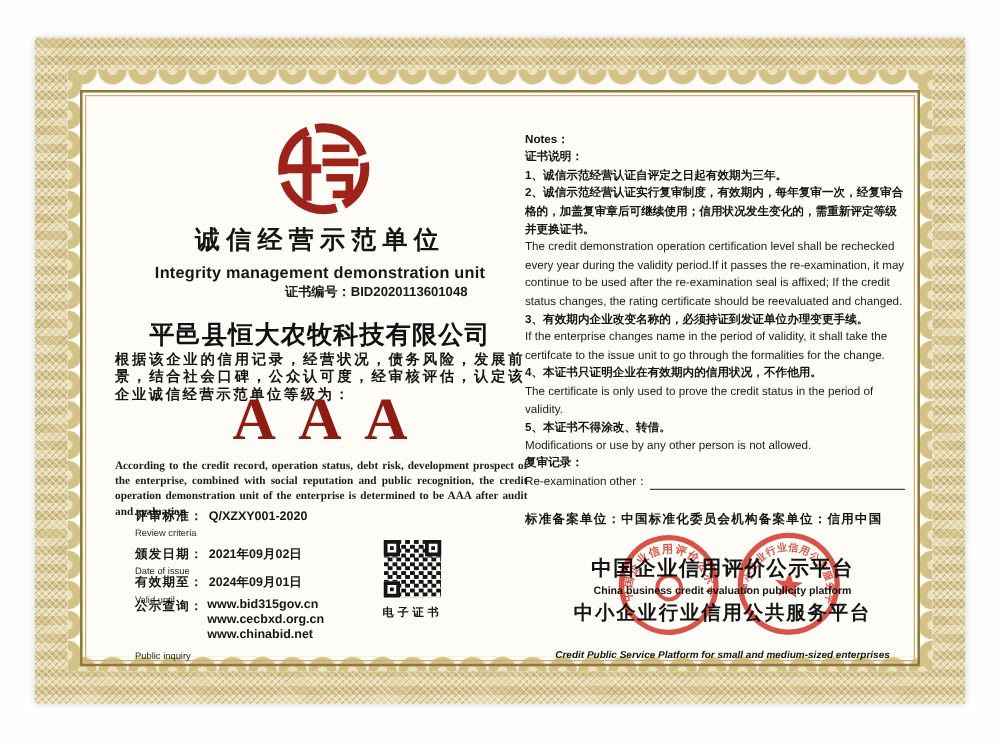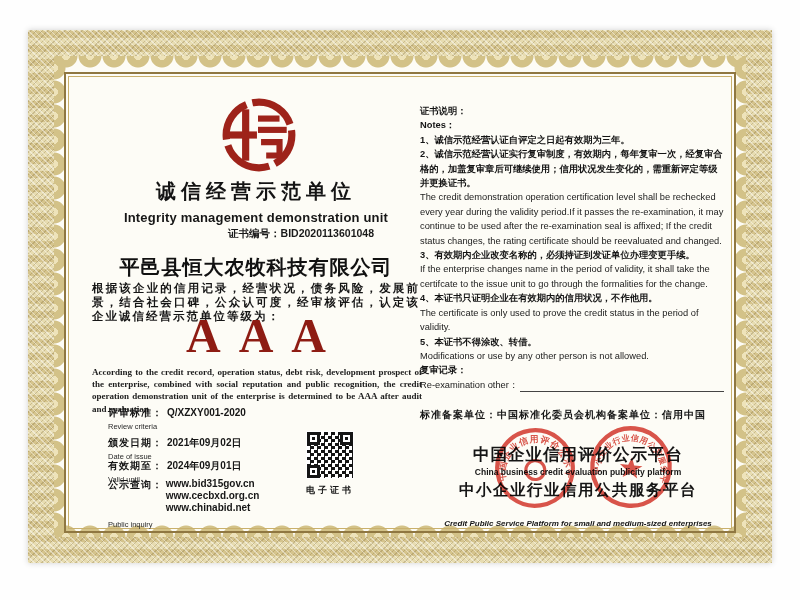--- a/index.html
+++ b/index.html
@@ -141,22 +141,22 @@
     <div class="qr-wrap">
       <div class="qr">
         <div class="f f1"></div>
         <div class="f f2"></div>
         <div class="f f3"></div>
       </div>
       <div class="qr-cap">电子证书</div>
     </div>
 
     <div class="notes">
+      <p class="cnb">Notes：</p>
       <p class="cnb">证书说明：</p>
-      <p class="cnb">Notes：</p>
       <p class="cnb">1、诚信示范经营认证自评定之日起有效期为三年。</p>
       <p class="cnb">2、诚信示范经营认证实行复审制度，有效期内，每年复审一次，经复审合格的，加盖复审章后可继续使用；信用状况发生变化的，需重新评定等级并更换证书。</p>
       <p>The credit demonstration operation certification level shall be rechecked every year during the validity period.If it passes the re-examination, it may continue to be used after the re-examination seal is affixed; If the credit status changes, the rating certificate should be reevaluated and changed.</p>
       <p class="cnb">3、有效期内企业改变名称的，必须持证到发证单位办理变更手续。</p>
       <p>If the enterprise changes name in the period of validity, it shall take the certifcate to the issue unit to go through the formalities for the change.</p>
       <p class="cnb">4、本证书只证明企业在有效期内的信用状况，不作他用。</p>
       <p>The certificate is only used to prove the credit status in the period of validity.</p>
       <p class="cnb">5、本证书不得涂改、转借。</p>
       <p>Modifications or use by any other person is not allowed.</p>
       <p class="cnb">复审记录：</p>

